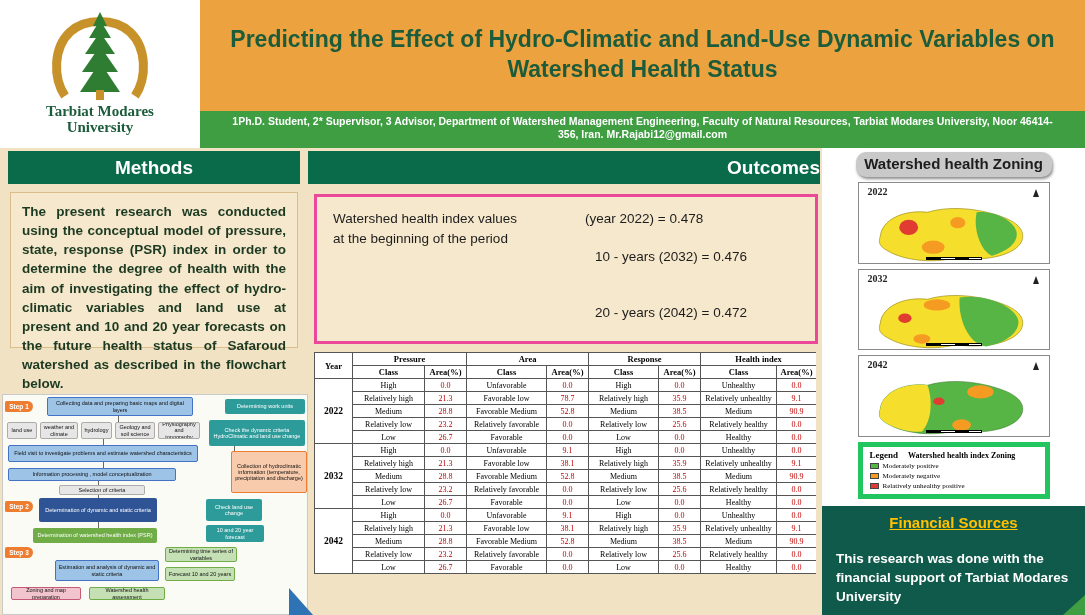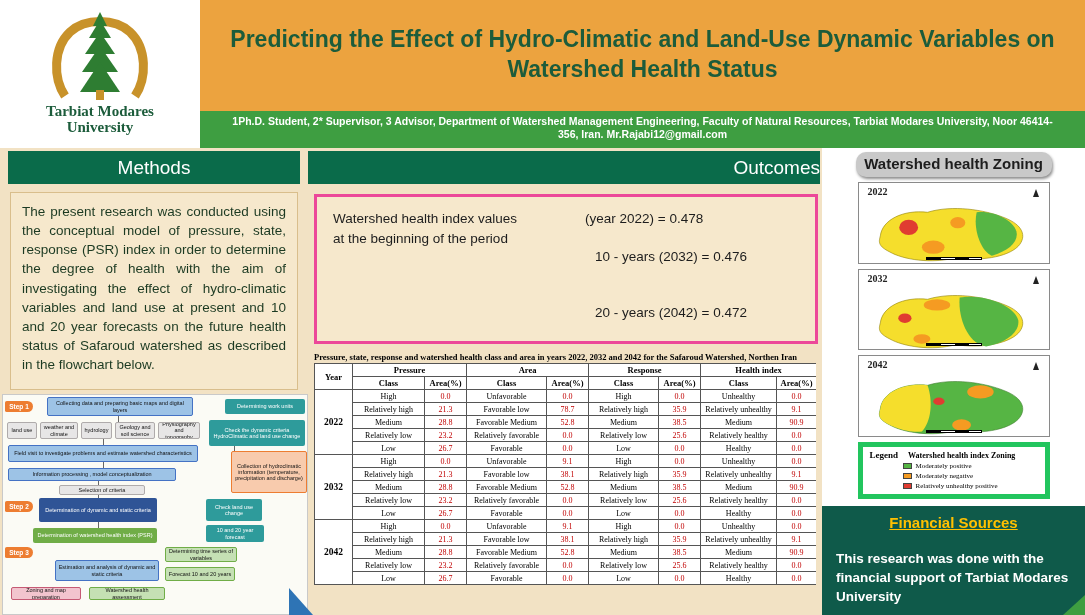--- a/index.html
+++ b/index.html
@@ -16,26 +16,26 @@
   .green-bar { background:#3E9E41; padding:4px 14px 6px; text-align:center; }
   .authors { color:#FDF39B; font-weight:bold; font-size:12.5px; margin-bottom:3px; }
   .affiliation { color:#FFFFFF; font-weight:bold; font-size:10.5px; line-height:1.3; max-width:830px; margin:0 auto; }
 
   
   .main { display:flex; height:467px; }
   .col-left { width:308px; position:relative; }
   .col-mid { width:514px; position:relative; }
   .col-right { width:263px; background:#FFFFFF; position:relative; display:flex; flex-direction:column; }
 
-  .section-bar { background:#0A6B4A; color:#fff; font-weight:normal; font-size:19px; text-align:center; height:33px; line-height:33px; }
+  .section-bar { background:#0A6B4A; color:#fff; font-weight:bold; font-size:19px; text-align:center; height:33px; line-height:33px; }
   .col-left .section-bar { margin:3px 8px 0 8px; }
   .col-mid .section-bar { margin:3px 2px 0 0;text-align:right; }
 
   
-  .methods-panel { margin:8px 10px 0 10px; background:#F6E8CC; border:1px solid #D9BE8C; padding:9px 11px; color:#1C3A22; font-size:13.5px; font-weight:normal; text-align:justify; line-height:1.42; height:198px; }
+  .methods-panel { margin:8px 10px 0 10px; background:#F6E8CC; border:1px solid #D9BE8C; padding:9px 11px; color:#1C3A22; font-size:13.5px; font-weight:bold; text-align:justify; line-height:1.42; height:156px; }
 
   
   .flowchart { position:absolute; left:2px; top:246px; width:306px; height:221px; background:#FBFBF5; border:1px solid #C9C9C9; overflow:hidden; }
   .fc-box { position:absolute; font-size:5.5px; line-height:1.12; display:flex; align-items:center; justify-content:center; text-align:center; border-radius:2px; padding:1px; color:#111; overflow:hidden; }
   .fc-step { background:#ED7D31; color:#fff; font-weight:bold; font-size:6.5px; border-radius:2px 6px 6px 2px; }
   .fc-blue { background:#9DC3E6; border:1px solid #4472C4; }
   .fc-teal { background:#2E9B9B; color:#fff; }
   .fc-navy { background:#2F5496; color:#fff; }
   .fc-gray { background:#E7E6E6; border:1px solid #AFABAB; }
   .fc-green { background:#70AD47; color:#fff; }
@@ -66,21 +66,21 @@
   .zoning-header { margin:4px auto 0 auto; width:196px; background:#C9C9C9; border-radius:10px; text-align:center; font-size:15px; font-weight:bold; color:#1d1d1d; padding:3px 8px; box-shadow:1px 2px 3px rgba(0,0,0,.45); line-height:1.25; }
   .map-panel { width:192px; height:94px; margin:5px auto 0 auto; border:1px solid #8a8a8a; background:#fff; position:relative; }
   .map-year { position:absolute; left:9px; top:3px; font-weight:bold; font-size:10px; font-family:"Liberation Serif",serif; color:#222; }
   .map-svg { position:absolute; left:3px; top:17px; }
   .north-arrow { position:absolute; right:10px; top:6px; width:0; height:0; border-left:3px solid transparent; border-right:3px solid transparent; border-bottom:8px solid #222; }
   .scale-bar { position:absolute; bottom:3px; left:50%; transform:translateX(-50%); width:56px; height:3px; background:repeating-linear-gradient(90deg,#000 0 14px,#fff 14px 28px); border:1px solid #000; }
   .legend-panel { width:192px; margin:5px auto 0 auto; border:5px solid #22c55e; background:#fff; padding:3px 7px 4px 7px; }
   .legend-head { display:flex; gap:10px; align-items:baseline; }
   .legend-title { font-weight:bold; font-size:9px; font-family:"Liberation Serif",serif; }
   .legend-sub { font-weight:bold; font-size:8px; font-family:"Liberation Serif",serif; }
-  .legend-item { display:flex; align-items:center; gap:4px; font-size:7px; margin-top:2px; font-family:"Liberation Serif",serif;margin-left:33px; }
+  .legend-item { display:flex; align-items:center; gap:4px; font-size:7px; margin-top:2px; font-family:"Liberation Serif",serif; }
   .legend-swatch { width:9px; height:6px; border:1px solid #444; flex:0 0 auto; }
 
   .financial { margin-top:7px; background:#0F5A4A; flex:1; padding:8px 14px; position:relative; }
   .financial-header { color:#FFC000; font-weight:bold; font-size:15px; text-decoration:underline; text-align:center; margin-bottom:19px; }
   .financial-text { color:#fff; font-weight:bold; font-size:13.5px; line-height:1.4; }
   .corner-tri { position:absolute; right:0; bottom:0; width:0; height:0; border-bottom:20px solid #3E9E41; border-left:22px solid transparent; }
   .blue-tri { position:absolute; left:289px; top:588px; width:0; height:0; border-bottom:27px solid #2E74B5; border-right:24px solid transparent; z-index:5; }
 </style>
 </head>
 <body>
@@ -154,21 +154,20 @@
     <div class="outcomes-panel">
       <div class="out-intro">
         <span>Watershed health index values</span><br>
         <span>at the beginning of the period</span>
       </div>
       <div class="out-val-2022">(year 2022) = 0.478</div>
       <div class="out-val-2032">10  - years (2032) = 0.476</div>
       <div class="out-val-2042">20 - years (2042) = 0.472</div>
     </div>
     <div class="table-wrap">
-      <div class="table-caption">Pressure, state, response and watershed health class and area in years 2022, 2032 and 2042 for the Safaroud Watershed, Northen Iran</div>
       <table class="results">
         <colgroup>
           <col style="width:38px">
             <col style="width:72px">
             <col style="width:42px">
             <col style="width:80px">
             <col style="width:42px">
             <col style="width:70px">
             <col style="width:42px">
             <col style="width:76px">

